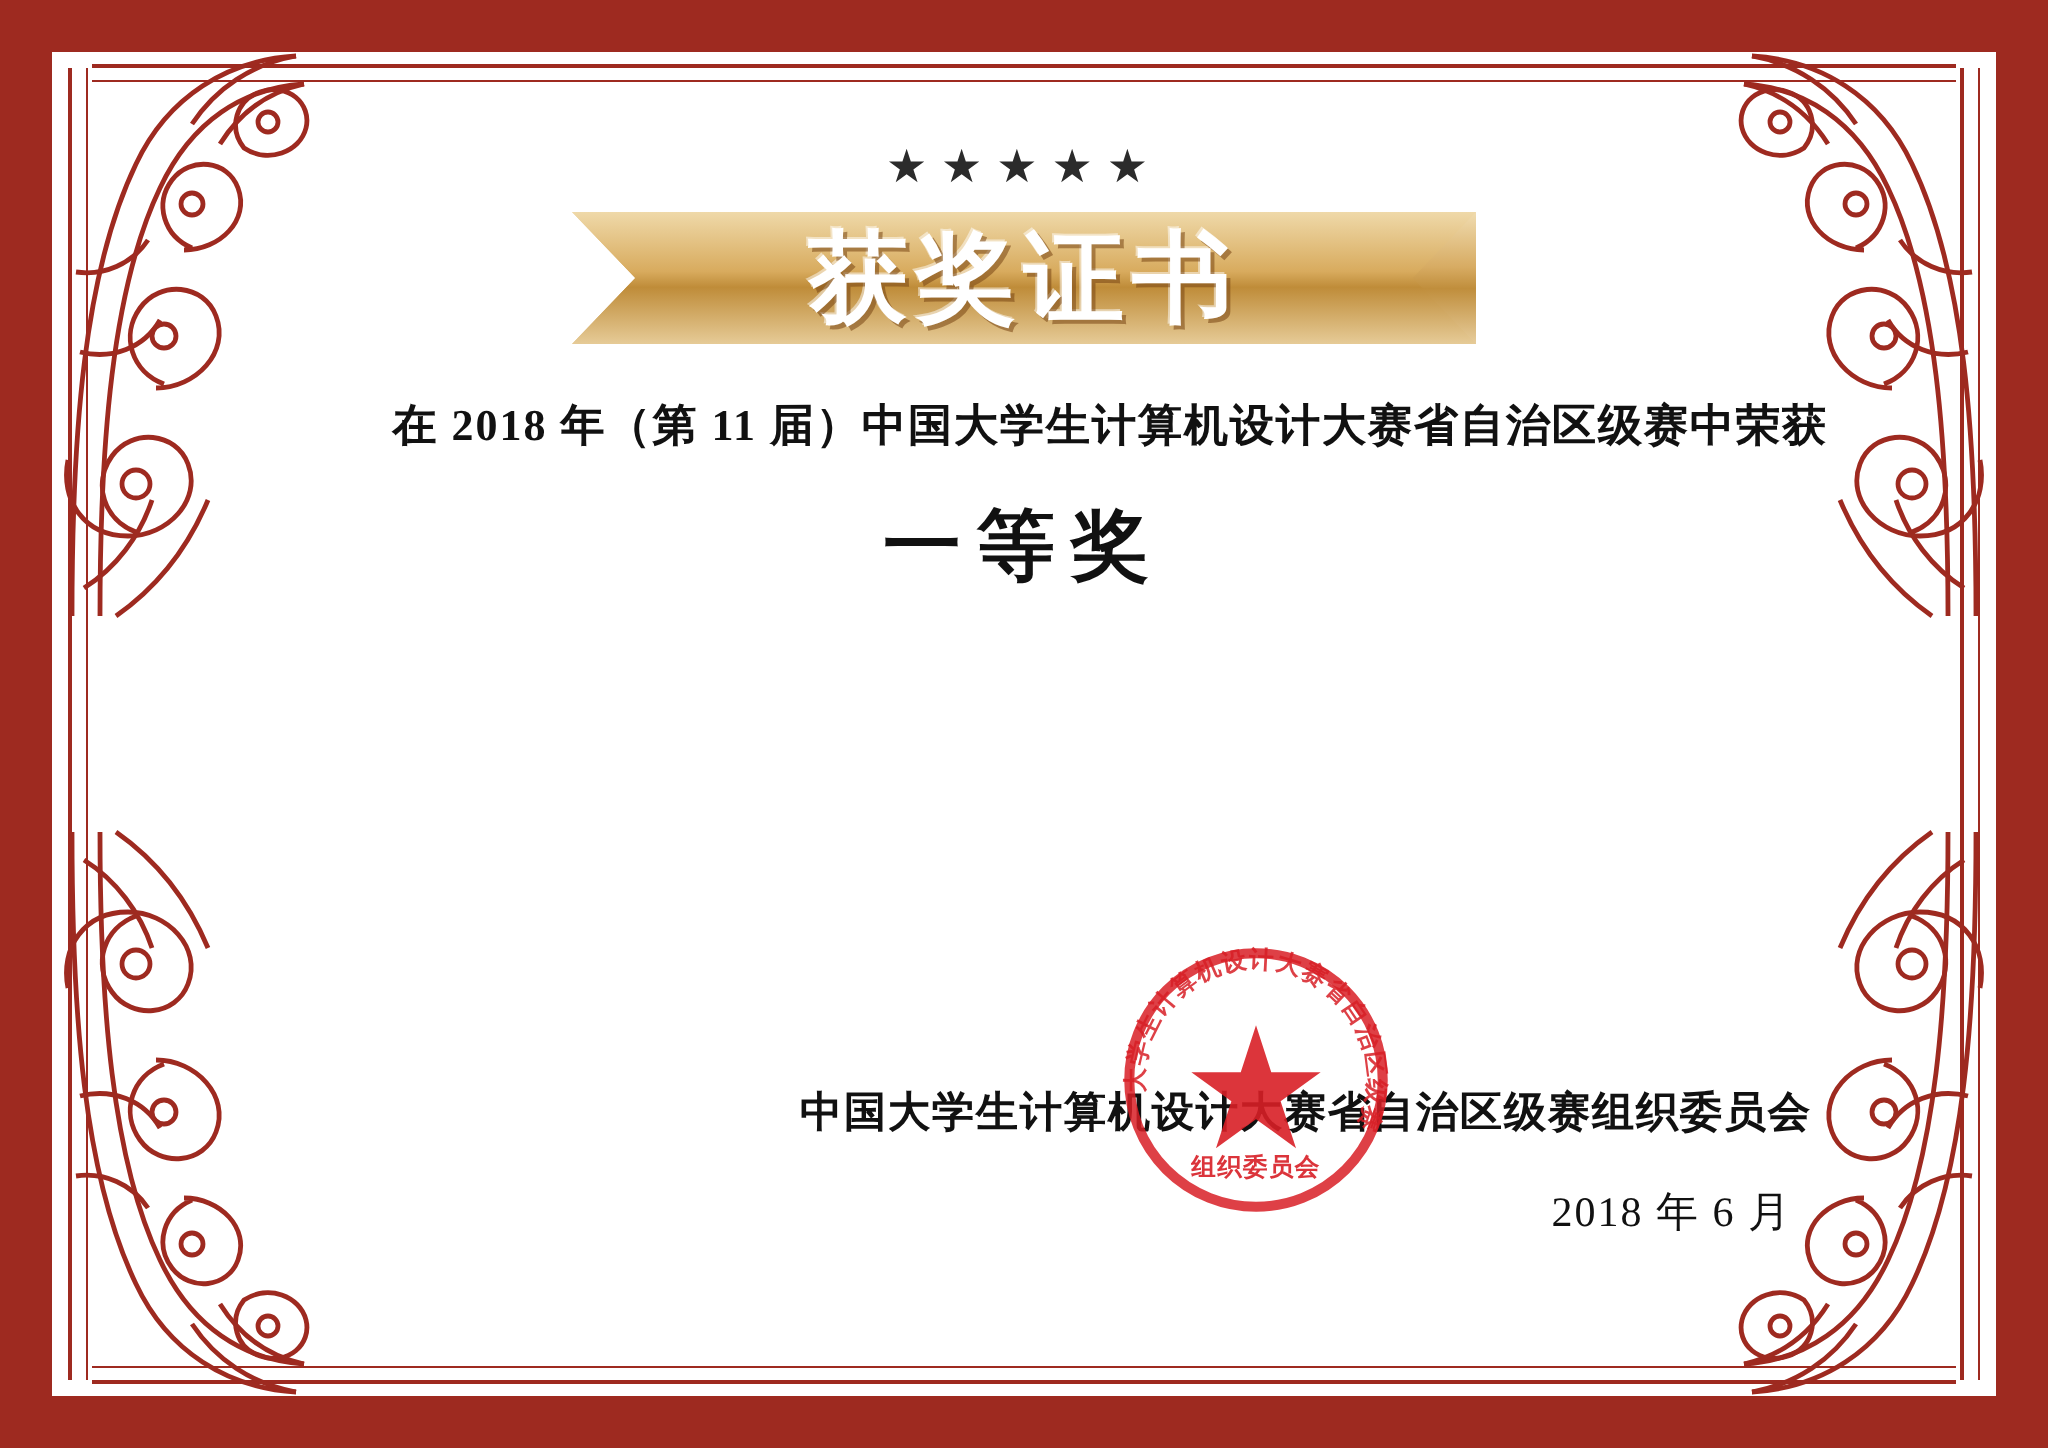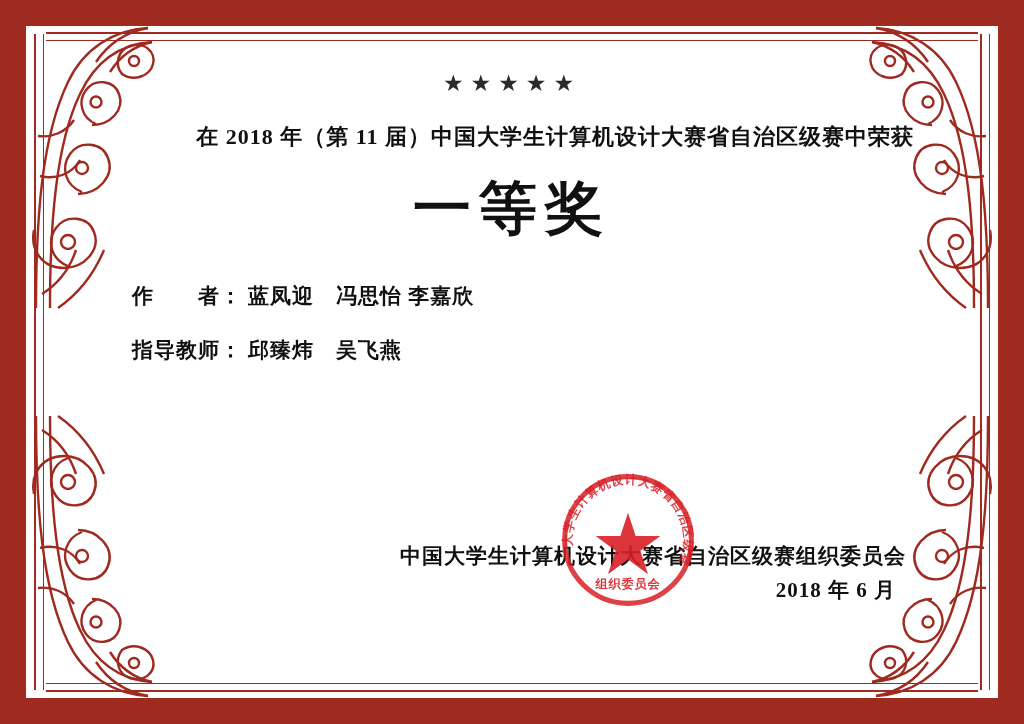--- a/index.html
+++ b/index.html
@@ -162,21 +162,21 @@
     font-size: 22px;
     color: #111;
     margin-top: 26px;
     font-weight: bold;
     letter-spacing: 1px;
   }
   .award {
     text-align: center;
     font-family: "DejaVu Sans", sans-serif;
     font-weight: bold;
-    font-size: 58px;
+    font-size: 39px;
     letter-spacing: 8px;
     color: #111;
     margin-top: 18px;
   }
 
   .meta {
     margin-top: 34px;
     padding-left: 22px;
   }
   .meta-row {
@@ -194,23 +194,23 @@
     bottom: 112px;
     text-align: right;
     font-size: 21px;
     font-weight: bold;
     color: #111;
     letter-spacing: 1px;
   }
   .sign-date {
     position: absolute;
     right: 18px;
-    bottom: 78px;
+    bottom: 62px;
     font-size: 21px;
-    font-weight: bold;
+    font-weight: normal;
     color: #111;
     letter-spacing: 1px;
   }
 
   
   .seal {
     position: absolute;
     left: 556px;
     top: 468px;
     width: 144px;
@@ -308,34 +308,31 @@
       <path d="M130 26 C112 30 98 40 88 56"></path>
       <path d="M16 120 C30 122 44 116 52 104"></path>
       <path d="M18 160 C34 164 50 158 58 144"></path>
     </svg>
   </div>
 
   <div class="content">
 
     <div class="stars">★★★★★</div>
 
+    <div class="banner-wrap">
+      <div class="banner"></div>
+      <div class="banner-inner"></div>
+      <div class="banner-title">获奖证书</div>
+    </div>
 
 
     <div class="line-contest">在 2018 年（第 11 届）中国大学生计算机设计大赛省自治区级赛中荣获</div>
 
     <div class="award">一等奖</div>
 
-    <div class="meta">
-      <div class="meta-row">
-        <span class="meta-label">作　　者：</span><span>蓝凤迎　冯思怡 李嘉欣</span>
-      </div>
-      <div class="meta-row">
-        <span class="meta-label">指导教师：</span><span>邱臻炜　吴飞燕</span>
-      </div>
-    </div>
 
     <div class="signature">中国大学生计算机设计大赛省自治区级赛组织委员会</div>
     <div class="sign-date">2018 年 6 月</div>
   </div>
 
   <div class="seal">
     <svg viewBox="0 0 200 200">
       <defs>
         <path id="sealArc" d="M100,100 m-78,0 a78,78 0 1,1 156,0 a78,78 0 1,1 -156,0"></path>
       </defs>

